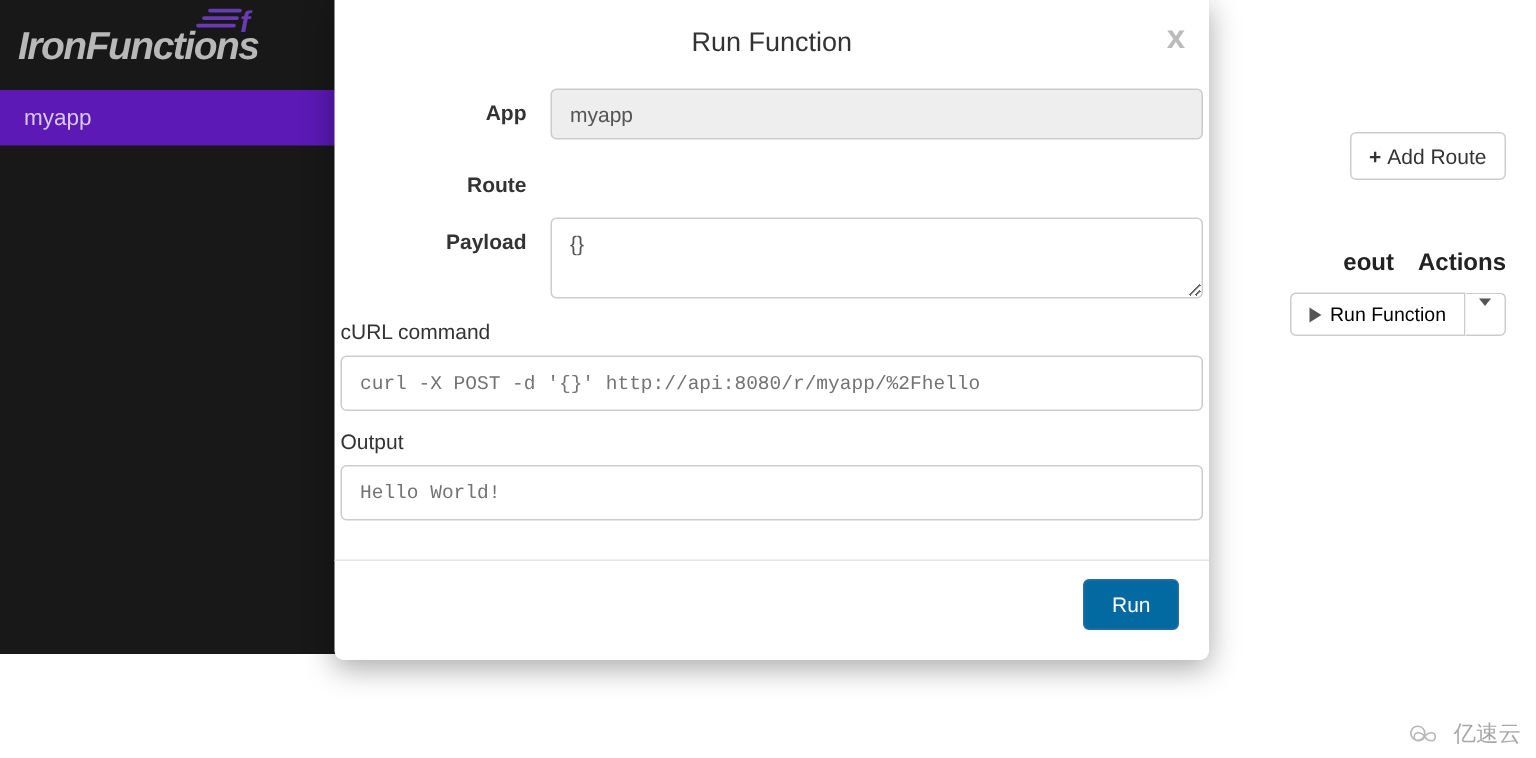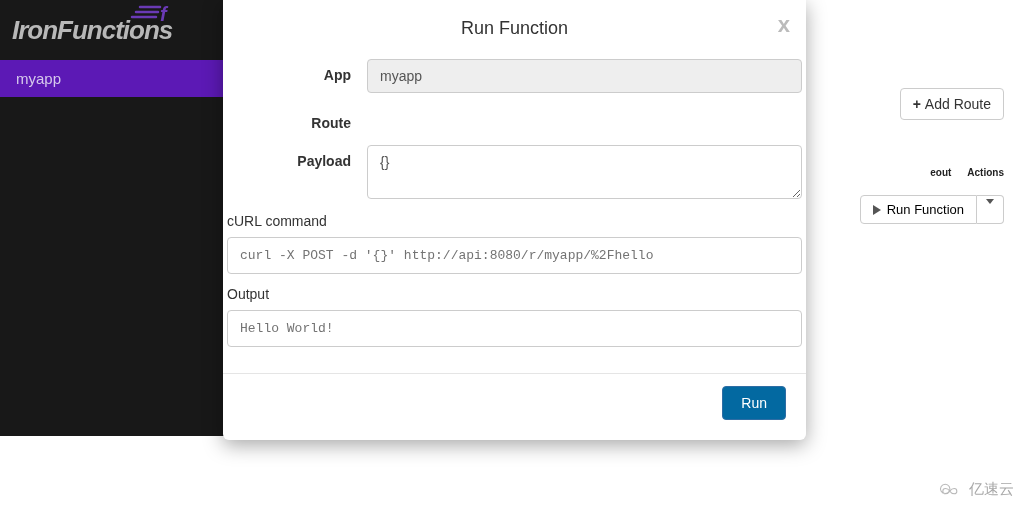--- a/index.html
+++ b/index.html
@@ -68,21 +68,21 @@
       align-items: center;
       gap: 4px;
     }
     .table-header-frag {
       position: absolute;
       top: 167px;
       right: 20px;
       display: flex;
       gap: 16px;
       font-weight: 700;
-      font-size: 10px;
+      font-size: 16px;
       color: #222;
     }
     .btn-group {
       position: absolute;
       top: 195px;
       right: 20px;
       display: flex;
     }
     .run-fn-btn {
       border: 1px solid #ccc;

